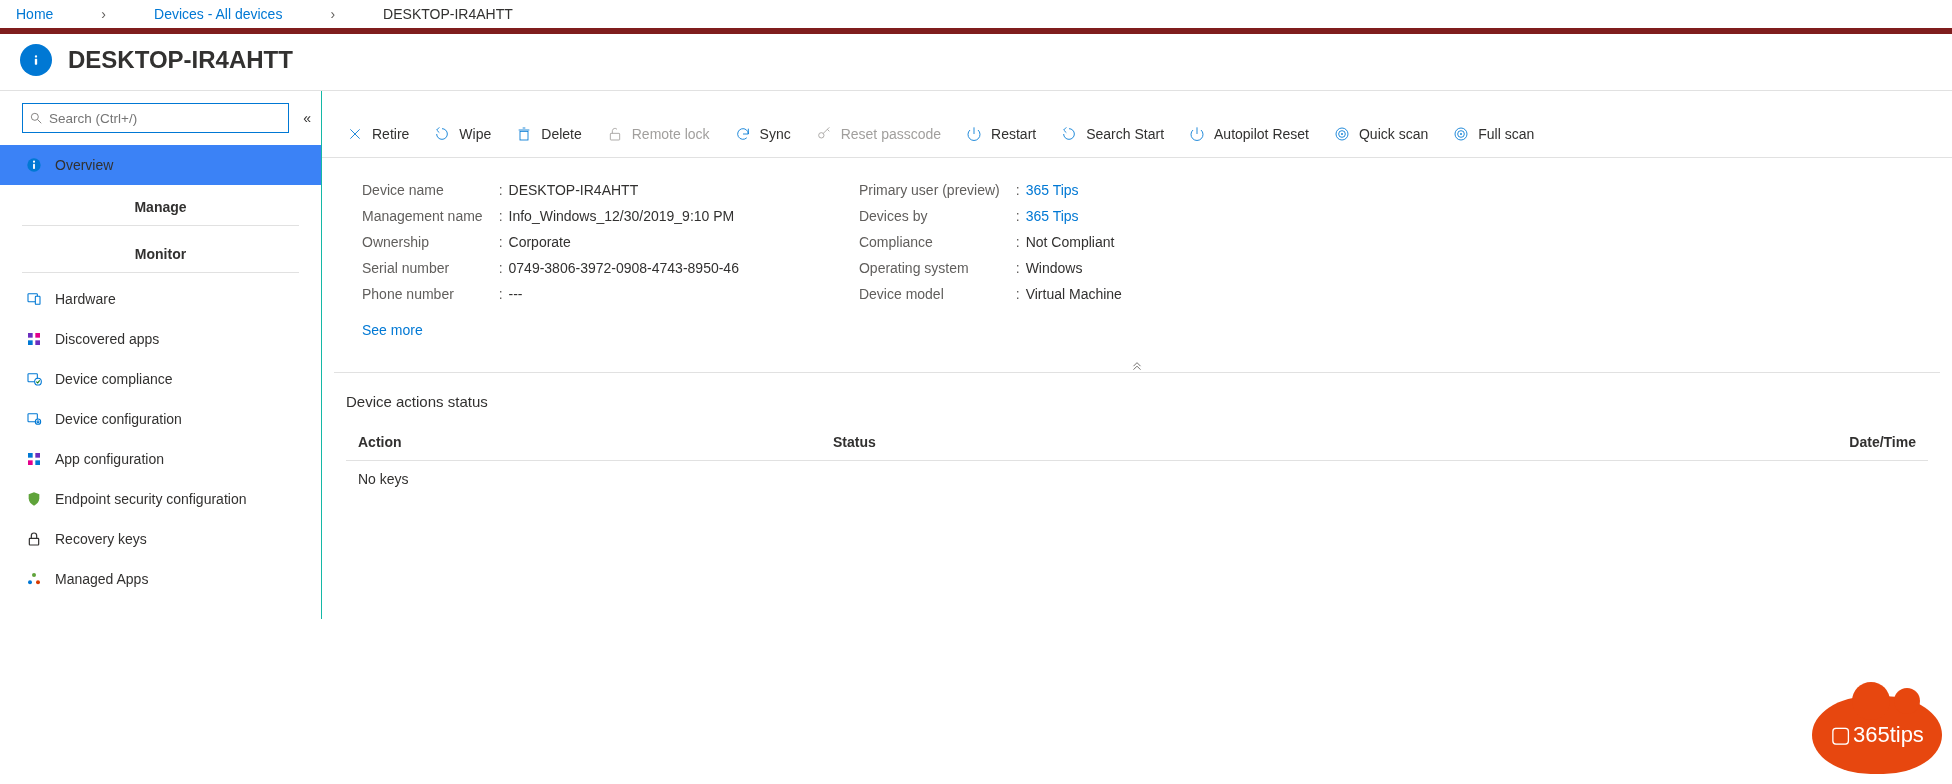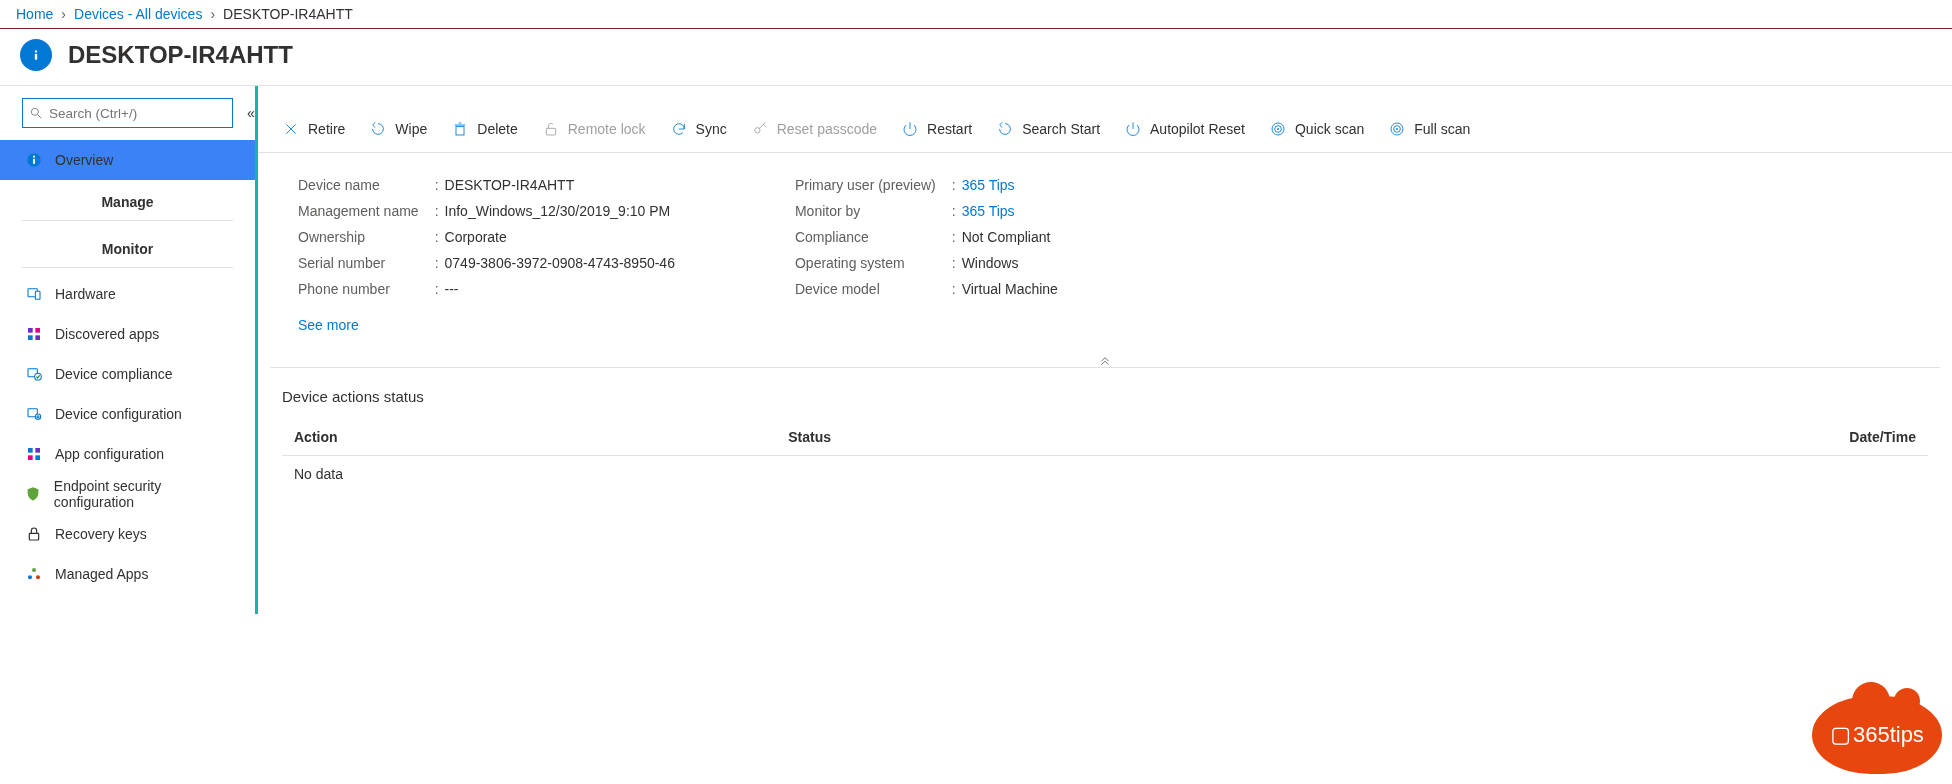--- a/index.html
+++ b/index.html
@@ -1,36 +1,36 @@
 <!DOCTYPE html>
 <html><head>
 <meta charset="utf-8">
 <style>
   * { box-sizing: border-box; margin: 0; padding: 0; }
   body { font-family: "Segoe UI", Tahoma, sans-serif; font-size: 14px; color: #323130; background: #fff; }
   a { text-decoration: none; color: #0078d4; cursor: pointer; }
   
   
-  .breadcrumb { display: flex; align-items: flex-start; padding: 6px 16px; font-size: 14px; border-bottom: 1px solid #7f1d1d; }
+  .breadcrumb { display: flex; align-items: flex-start; padding: 6px 16px; font-size: 14px; border-bottom: 6px solid #7f1d1d; gap: 40px; }
   .breadcrumb .crumb { color: #0078d4; }
   .breadcrumb .crumb.last { color: #323130; }
   .breadcrumb .sep { margin: 0 8px; color: #605e5c; }
   
   
   .titlebar { display: flex; align-items: center; padding: 10px 20px 14px 20px; border-bottom: 1px solid #e1e1e1; }
   .titlebar .info-circle {
     width: 32px; height: 32px; border-radius: 50%; background: #0078d4;
     display: inline-flex; align-items: center; justify-content: center; margin-right: 16px;
   }
   .titlebar .info-circle svg { width: 14px; height: 14px; fill: #fff; }
   .titlebar h1 { font-size: 24px; font-weight: 600; }
   
   
   .layout { display: flex; }
-  .sidebar { width: 258px; border-right: 3px solid #14b8a6; padding-top: 12px; padding-bottom: 20px; }
+  .sidebar { width: 322px; border-right: 1px solid #14b8a6; padding-top: 12px; padding-bottom: 20px; }
   
   
   .search-row { display: flex; align-items: center; padding: 0 10px 12px 22px; }
   .searchbox {
     flex: 1; display: flex; align-items: center;
     border: 1px solid #0078d4; height: 30px; padding: 0 6px;
   }
   .searchbox svg { width: 14px; height: 14px; margin-right: 6px; fill: none; stroke: #605e5c; stroke-width: 1.3; }
   .searchbox input { flex: 1; border: none; outline: none; font-size: 13.5px; }
   .collapse-btn { margin-left: 14px; color: #323130; cursor: pointer; }
@@ -339,21 +339,21 @@
           <div class="prop-label">Ownership</div>
           <div class="prop-value"><span class="colon">:</span>Corporate</div>
           <div class="prop-label">Serial number</div>
           <div class="prop-value"><span class="colon">:</span>0749-3806-3972-0908-4743-8950-46</div>
           <div class="prop-label">Phone number</div>
           <div class="prop-value"><span class="colon">:</span>---</div>
         </div>
       <div class="prop-col" id="props-right">
           <div class="prop-label">Primary user (preview)</div>
           <div class="prop-value link"><span class="colon">:</span>365 Tips</div>
-          <div class="prop-label">Monitor by</div>
+          <div class="prop-label">Devices by</div>
           <div class="prop-value link"><span class="colon">:</span>365 Tips</div>
           <div class="prop-label">Compliance</div>
           <div class="prop-value"><span class="colon">:</span>Not Compliant</div>
           <div class="prop-label">Operating system</div>
           <div class="prop-value"><span class="colon">:</span>Windows</div>
           <div class="prop-label">Device model</div>
           <div class="prop-value"><span class="colon">:</span>Virtual Machine</div>
         </div>
     </div>
     <div class="see-more">See more</div>
@@ -370,21 +370,21 @@
     <table class="actions">
       <thead>
           <tr>
         <th>Action</th>
         <th>Status</th>
         <th style="text-align:right">Date/Time</th>
       </tr>
         </thead>
       <tbody>
         <tr>
-          <td colspan="3">No data</td>
+          <td colspan="3">No keys</td>
         </tr>
       </tbody>
     </table>
   </main>
 </div>
 
 <div class="badge365">
   <span style="position:relative;z-index:1;margin-right:2px;">▢</span>
     <span style="position:relative;z-index:1;">365tips</span>
 </div>

